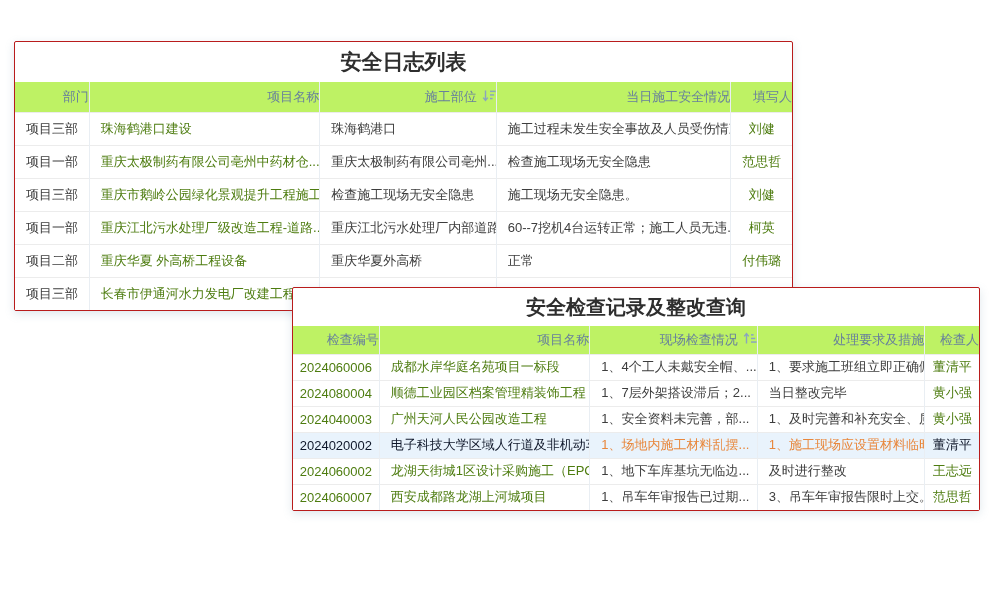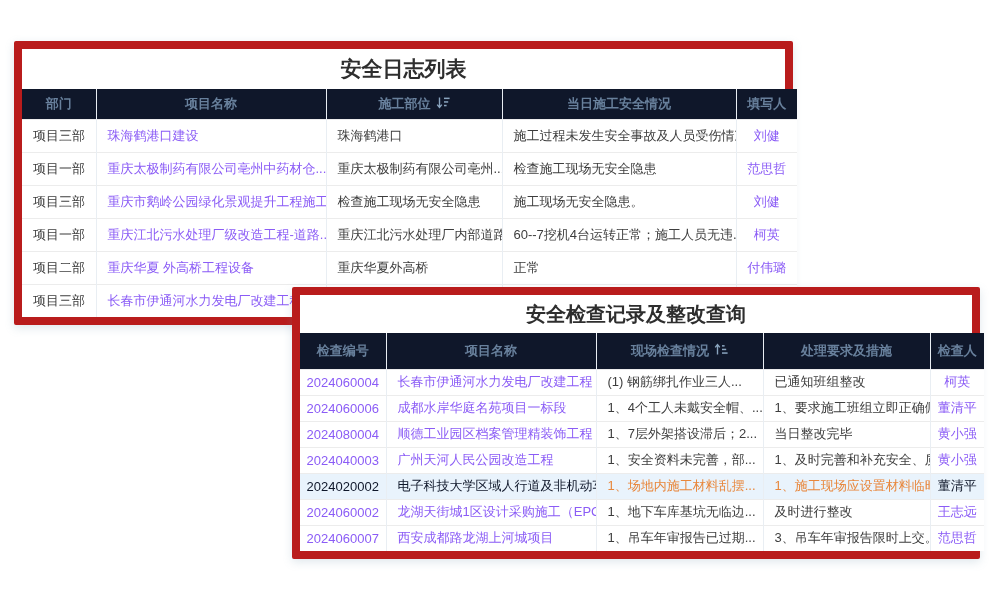--- a/index.html
+++ b/index.html
@@ -1,41 +1,41 @@
 <!DOCTYPE html>
 <html><head>
 <meta charset="utf-8">
 <style>
   * { margin:0; padding:0; box-sizing:border-box; }
   html,body { width:1000px; height:600px; background:#ffffff; overflow:hidden;
     font-family:"Liberation Sans","DejaVu Sans",sans-serif; }
   body { position:relative; }
 
-  .panel { position:absolute; background:#fff; border:8px solid #b91c1c;
+  .panel { position:absolute; background:#fff; border:1px solid #b91c1c;
            border-radius:2px; box-shadow:0 3px 10px rgba(110,145,170,.22); }
   .panel-log  { left:14px;  top:41px;  width:779px; z-index:1; }
   .panel-insp { left:292px; top:271px; width:688px; z-index:2;margin-top:16px; }
 
   .panel-title { text-align:center; font-weight:bold; color:#2e2e2e; }
   .panel-log  .panel-title { font-size:21px; height:40px; line-height:40px; }
   .panel-insp .panel-title { font-size:20px; height:38px; line-height:38px; }
 
   table { width:100%; border-collapse:collapse; table-layout:fixed; }
-  th { background:#0f172a; color:#68809c; font-weight:bold; font-size:13px;
-       text-align:center; overflow:hidden; white-space:nowrap; cursor:pointer; }
+  th { background:#bef264; color:#68809c; font-weight:normal; font-size:13px;
+       text-align:right; overflow:hidden; white-space:nowrap; cursor:pointer; }
   .panel-log  th { height:30px; }
-  .panel-insp th { height:36px; }
+  .panel-insp th { height:28px; }
   th + th, td + td { border-left:1px solid #e9eef3; }
 
   td { font-size:13px; color:#3d3d3d; overflow:hidden; white-space:nowrap;
        padding:0 6px 0 11px; border-top:1px solid #ececec; background:#fff; }
   .panel-log  td { height:33px;margin-left:22px; }
   .panel-insp td { height:26px; }
 
-  .c-link   { color:#8b5cf6; cursor:pointer; }
+  .c-link   { color:#4d7c0f; cursor:pointer; }
   .c-center { text-align:center; padding:0 2px; }
 
   .row-hl td { background:#e9f3fc; color:#e8873c; }
   .row-hl td.c-link { color:#0f172a; }
 
   .sort-ic { display:inline-block; vertical-align:-1px; margin-left:5px; }
 </style>
 </head>
 <body>
 
@@ -143,27 +143,20 @@
                   <rect x="8" y="9.3" width="5.6" height="1.5"></rect>
                 </g>
               </svg></span>
         </th>
         <th><span>处理要求及措施</span></th>
         <th><span>检查人</span></th>
       </tr>
     </thead>
     <tbody>
       <tr>
-        <td class="c-link c-center">2024060004</td>
-        <td class="c-link">长春市伊通河水力发电厂改建工程</td>
-        <td>(1) 钢筋绑扎作业三人...</td>
-        <td>已通知班组整改</td>
-        <td class="c-link c-center">柯英</td>
-      </tr>
-      <tr>
         <td class="c-link c-center">2024060006</td>
         <td class="c-link">成都水岸华庭名苑项目一标段</td>
         <td>1、4个工人未戴安全帽、...</td>
         <td>1、要求施工班组立即正确佩...</td>
         <td class="c-link c-center">董清平</td>
       </tr>
       <tr>
         <td class="c-link c-center">2024080004</td>
         <td class="c-link">顺德工业园区档案管理精装饰工程（一标段</td>
         <td>1、7层外架搭设滞后；2...</td>

